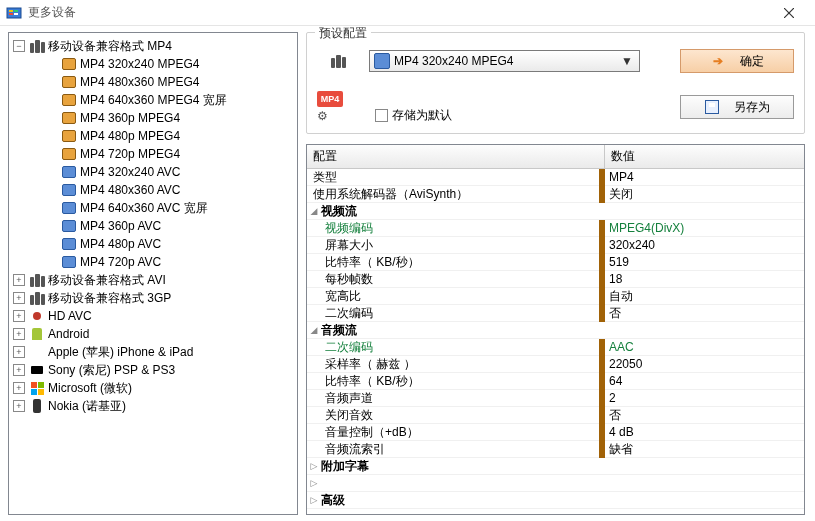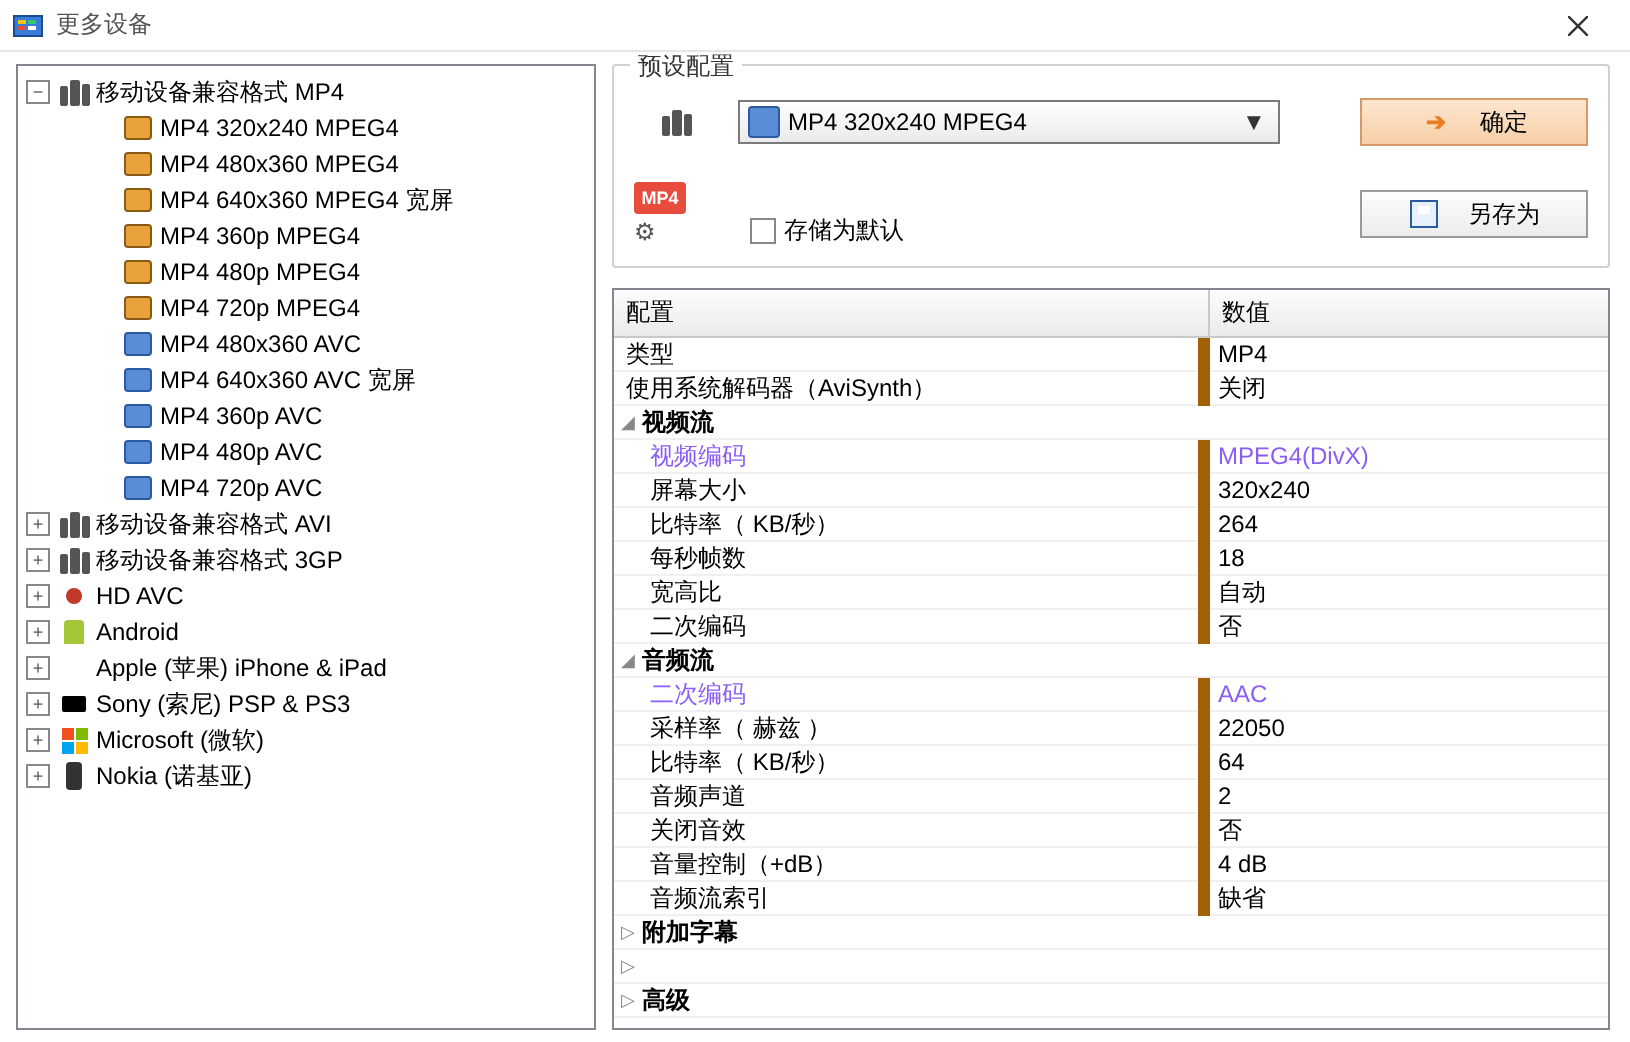--- a/index.html
+++ b/index.html
@@ -52,21 +52,21 @@
 .prop-header { display: flex; background: linear-gradient(#fdfdfd,#eaeaea); border-bottom: 1px solid #c8c8c8; position:sticky;top:0;justify-content:flex-end;}
 .prop-header div { padding: 3px 6px; }
 .col-name { width: 298px; border-right: 1px solid #c8c8c8; }
 .col-value { flex: 1; }
 .prop-row { display: flex; border-bottom: 1px solid #f0f0f0; height:17px; align-items:center;}
 .prop-row .col-name { border-right: 6px solid #a16207; padding-left: 18px; }
 .prop-row .col-value { padding-left: 4px; }
 .prop-group { display: flex; align-items:center; height:17px; border-bottom:1px solid #f0f0f0;}
 .prop-group .tri{width:14px;text-align:center;color:#888;cursor:pointer;font-size:9px;}
 .prop-group .glabel{font-weight:bold;}
-.grey{color:#8b5cf6;}
+.grey{color:#15803d;}
 .save-icon{border:1px solid #2a5aa0;background:#e8f0fe;position:relative;width:14px;height:14px;}
 .save-icon::after{content:"";position:absolute;left:3px;top:2px;width:6px;height:4px;background:#fff;}
 .arrow-orange{color:#e67e22;font-weight:bold;}
 .scrollbar::-webkit-scrollbar{width:16px;}
 .scrollbar::-webkit-scrollbar-thumb{background:#c8c8c8;border:1px solid #a0a0a0;}
 .scrollbar::-webkit-scrollbar-track{background:#f0f0f0;}
 </style>
 </head>
 <body>
 
@@ -151,20 +151,28 @@
             <span class="film-yellow" style="width:14px;height:12px;display:inline-block"></span>
           </span>
           <span>MP4 720p MPEG4</span>
         </div>
         <div class="tree-row">
           <span class="tree-spacer" style="width:36px"></span>
           <span style="width:14px"></span>
           <span class="tree-icon">
             <span class="film-blue" style="width:14px;height:12px;display:inline-block"></span>
           </span>
+          <span>MP4 320x240 AVC</span>
+        </div>
+        <div class="tree-row">
+          <span class="tree-spacer" style="width:36px"></span>
+          <span style="width:14px"></span>
+          <span class="tree-icon">
+            <span class="film-blue" style="width:14px;height:12px;display:inline-block"></span>
+          </span>
           <span>MP4 480x360 AVC</span>
         </div>
         <div class="tree-row">
           <span class="tree-spacer" style="width:36px"></span>
           <span style="width:14px"></span>
           <span class="tree-icon">
             <span class="film-blue" style="width:14px;height:12px;display:inline-block"></span>
           </span>
           <span>MP4 640x360 AVC 宽屏</span>
         </div>
@@ -334,21 +342,21 @@
           <div class="prop-row grey">
             <div class="col-name" style="padding-left:18px">视频编码</div>
             <div class="col-value">MPEG4(DivX)</div>
           </div>
           <div class="prop-row">
             <div class="col-name" style="padding-left:18px">屏幕大小</div>
             <div class="col-value">320x240</div>
           </div>
           <div class="prop-row">
             <div class="col-name" style="padding-left:18px">比特率（ KB/秒）</div>
-            <div class="col-value">264</div>
+            <div class="col-value">519</div>
           </div>
           <div class="prop-row">
             <div class="col-name" style="padding-left:18px">每秒帧数</div>
             <div class="col-value">18</div>
           </div>
           <div class="prop-row">
             <div class="col-name" style="padding-left:18px">宽高比</div>
             <div class="col-value">自动</div>
           </div>
           <div class="prop-row">

